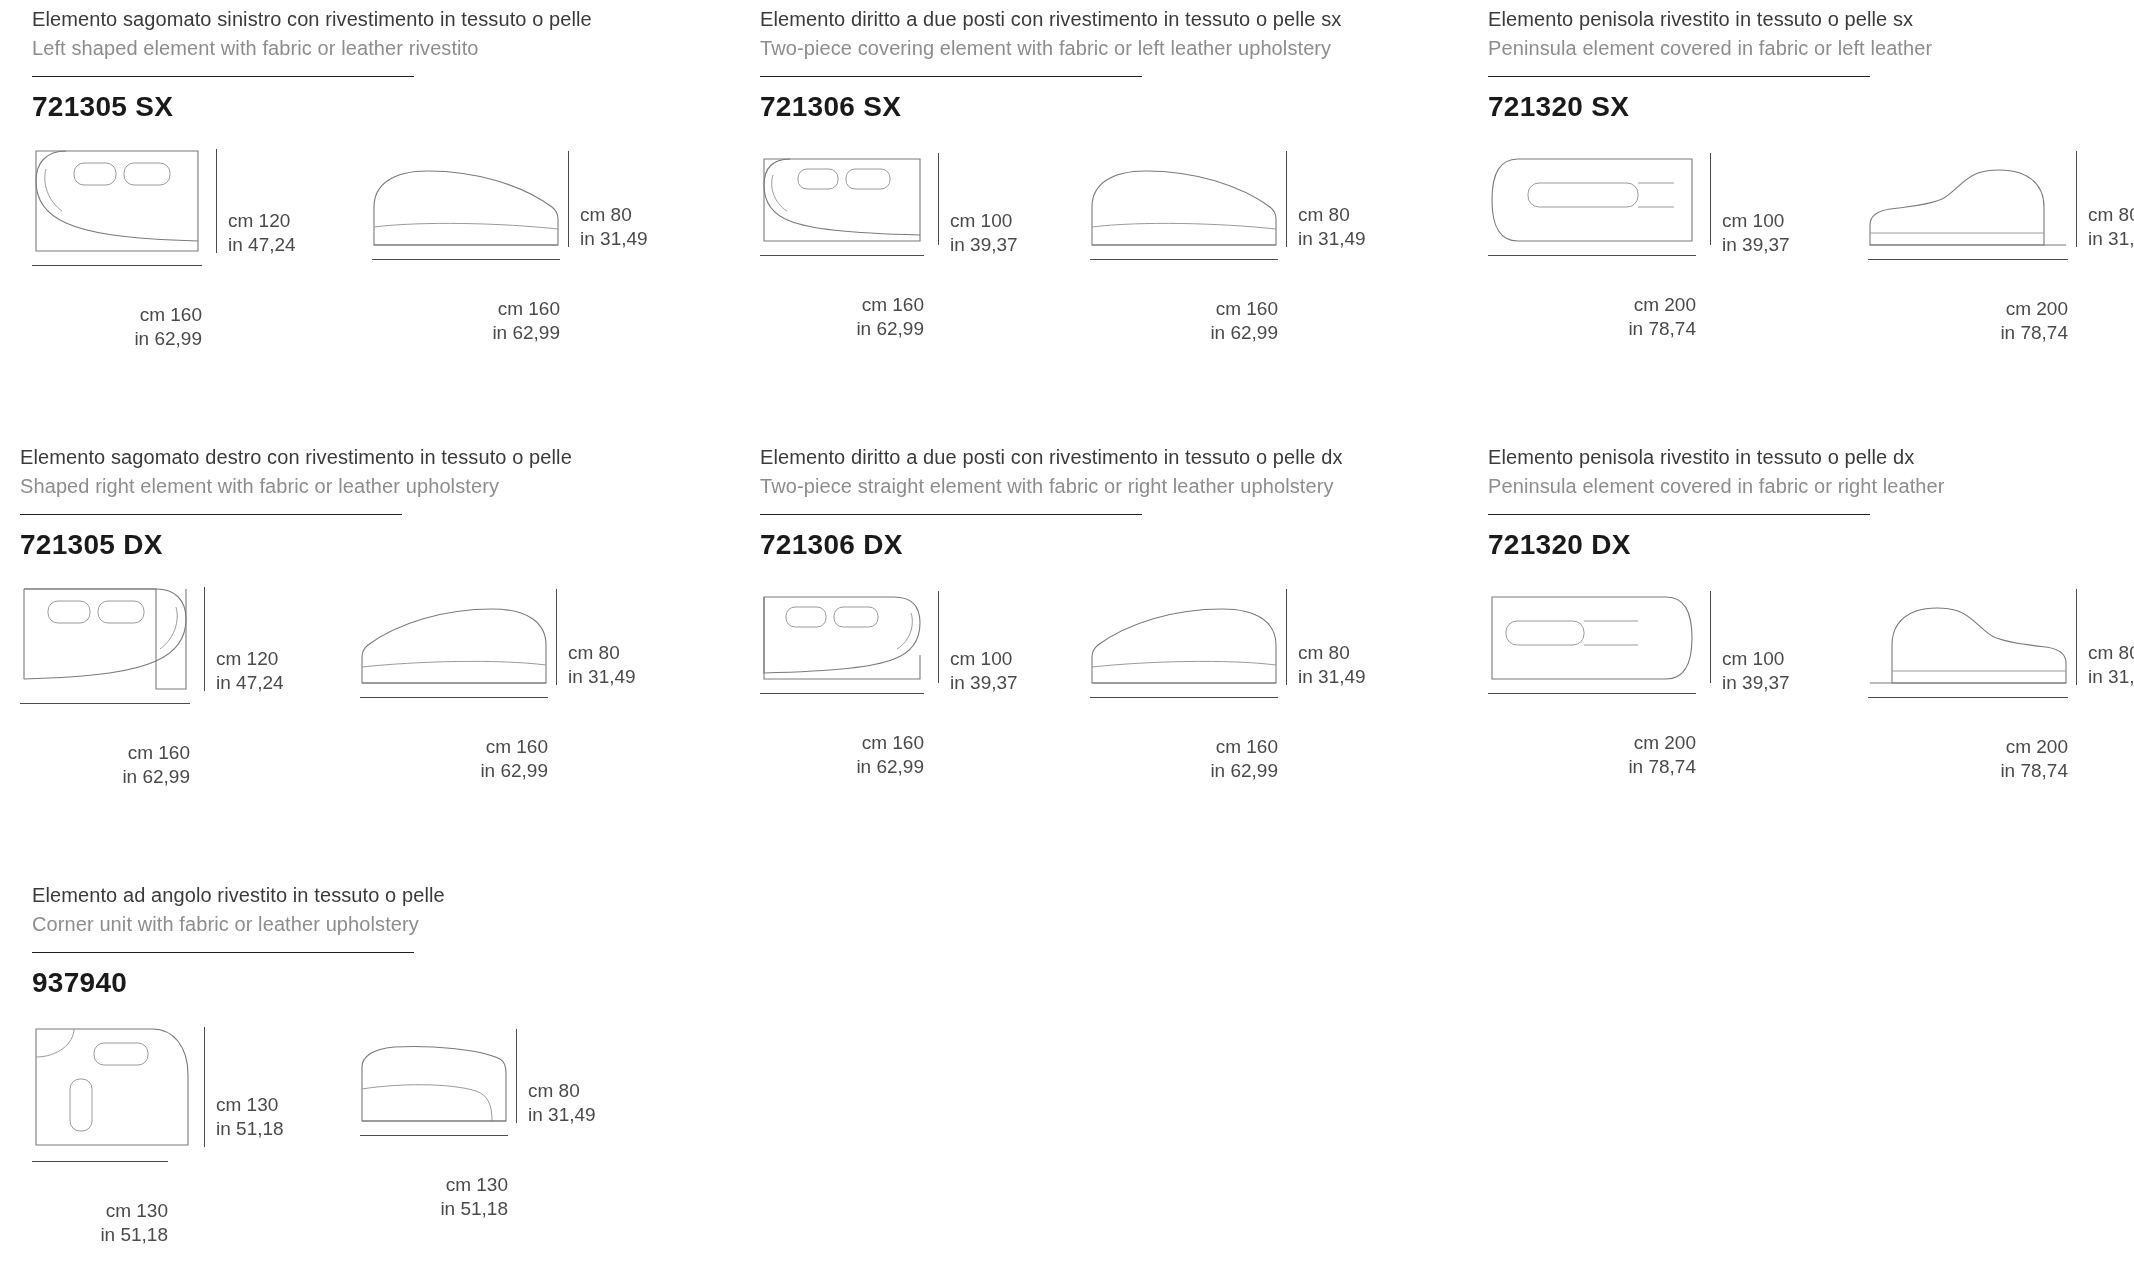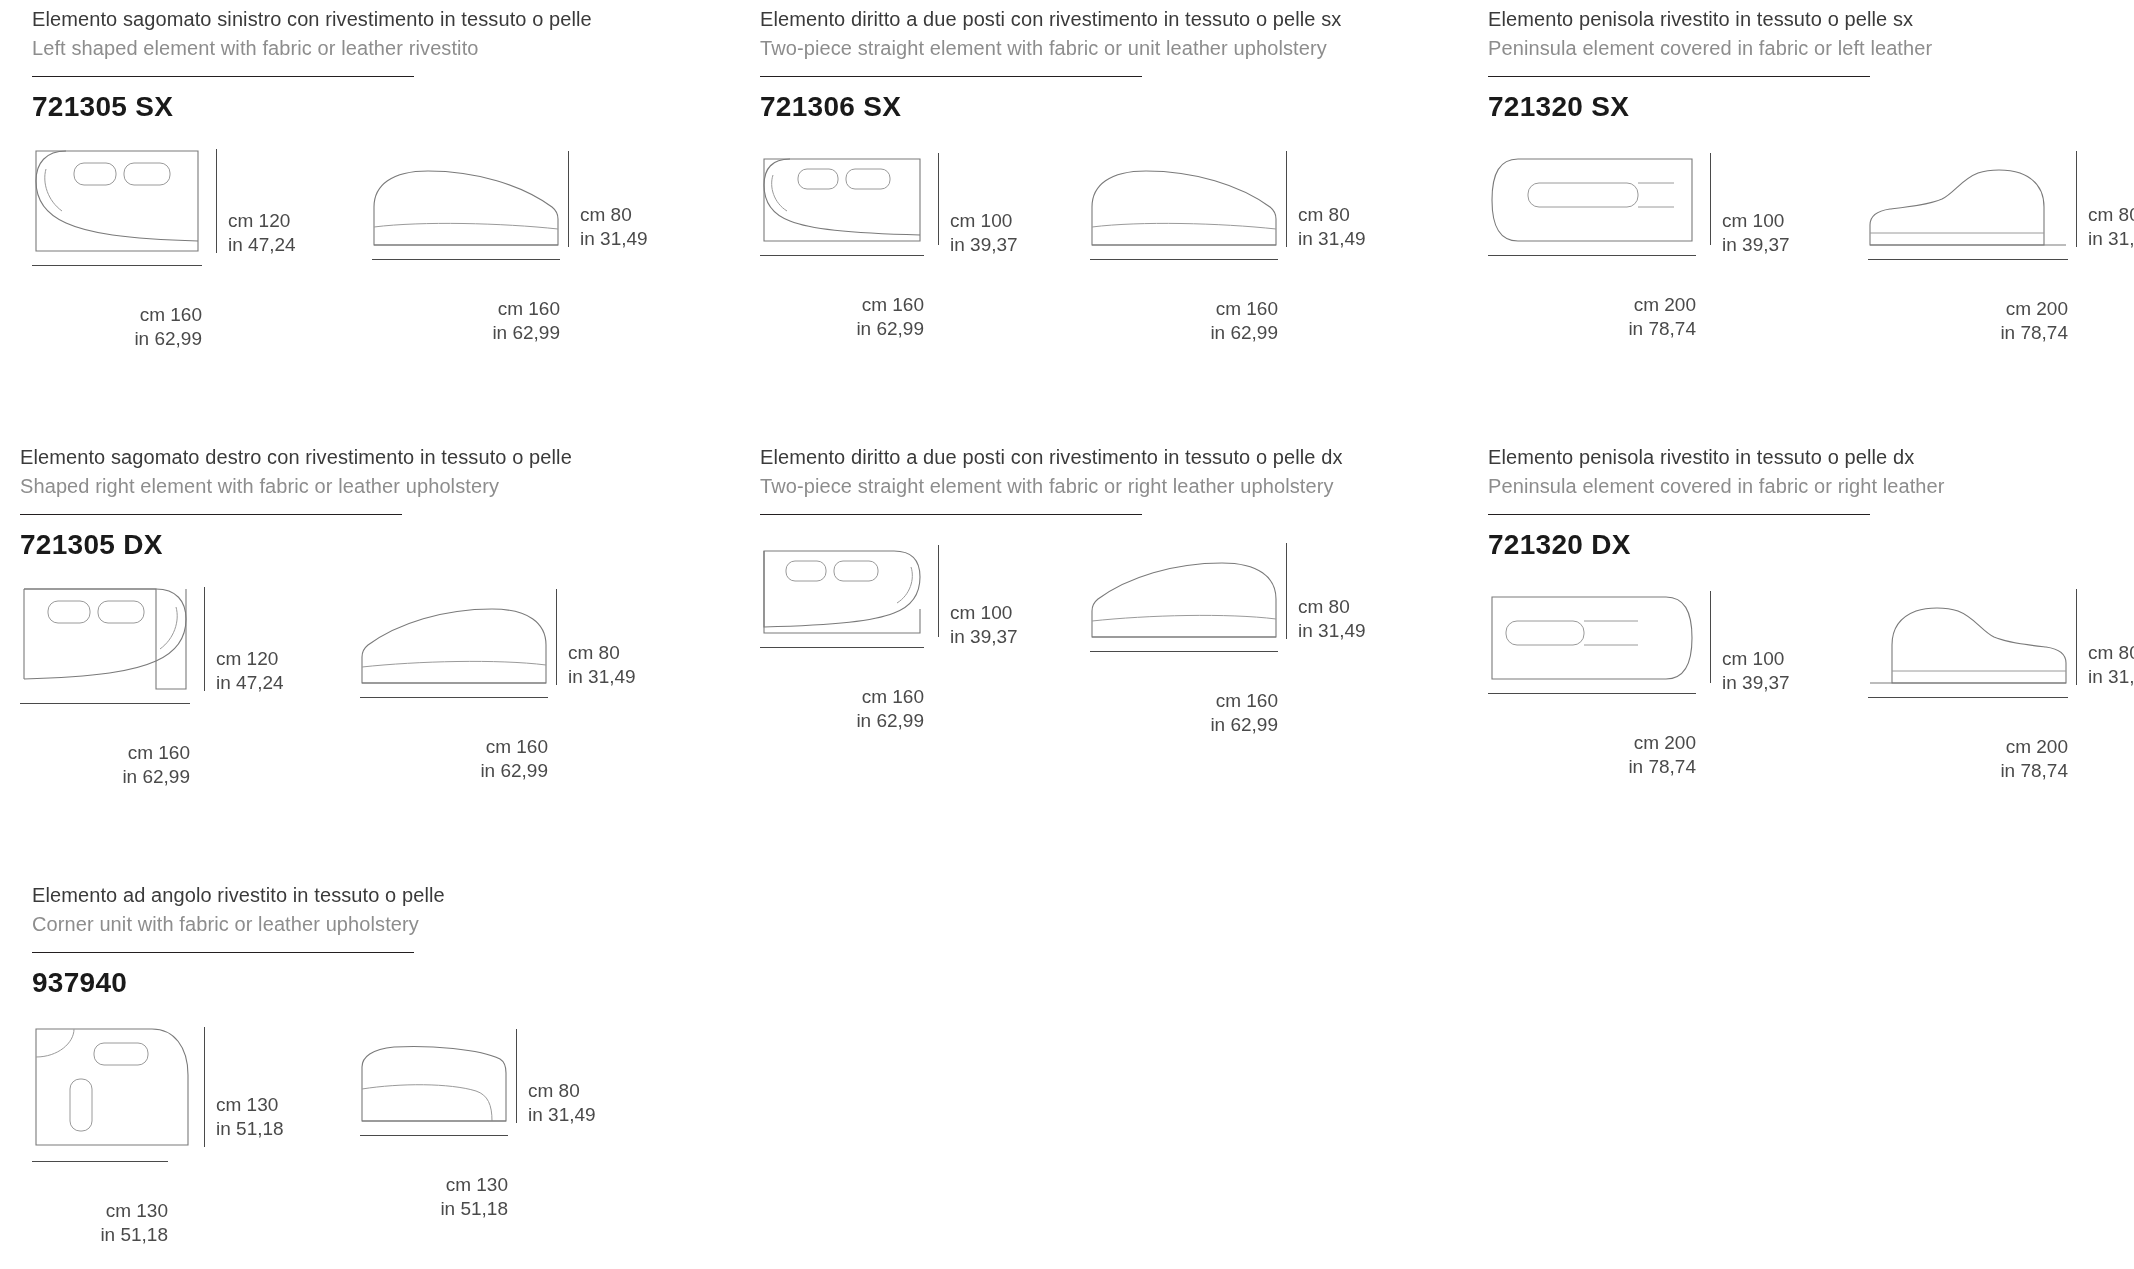--- a/index.html
+++ b/index.html
@@ -139,21 +139,21 @@
         <div class="lbl-below dimtext" style="left:0px; top:100px; width:188px;">
           <span>cm 160</span>
           <span class="l2">in 62,99</span>
         </div>
       </div>
     </div>
   </div>
 
   <div class="item" style="left:760px; top:6px;">
     <div class="desc-it">Elemento diritto a due posti con rivestimento in tessuto o pelle sx</div>
-    <div class="desc-en">Two-piece straight element with fabric or unit leather upholstery</div>
+    <div class="desc-en">Two-piece covering element with fabric or left leather upholstery</div>
     <div class="rule"></div>
     <div class="code">721306 SX</div>
 
     <div class="views">
       <div class="view" style="left:0px; top:18px;">
         <svg width="164" height="86" viewBox="0 0 164 86">
           <path class="dw" d="M30 2 H160 V84 H4 V2 Z"></path>
           <path class="dw" d="M30 2 C12 2 4 12 4 28 C4 46 14 58 30 64 C50 72 86 76 160 78"></path>
           <rect class="dw-thin" x="38" y="12" width="40" height="20" rx="9"></rect>
           <rect class="dw-thin" x="86" y="12" width="44" height="20" rx="9"></rect>
@@ -281,20 +281,21 @@
           <span class="l2">in 62,99</span>
         </div>
       </div>
     </div>
   </div>
 
   <div class="item" style="left:760px; top:444px;">
     <div class="desc-it">Elemento diritto a due posti con rivestimento in tessuto o pelle dx</div>
     <div class="desc-en">Two-piece straight element with fabric or right leather upholstery</div>
     <div class="rule"></div>
+    <div class="code">721306 DX</div>
 
     <div class="views">
       <div class="view" style="left:0px; top:18px;">
         <svg width="164" height="86" viewBox="0 0 164 86">
           <path class="dw" d="M4 2 H134 C152 2 160 12 160 28 C160 46 150 58 134 64 C114 72 78 76 4 78 Z"></path>
           <path class="dw" d="M4 2 V84 H160 V60"></path>
           <rect class="dw-thin" x="26" y="12" width="40" height="20" rx="9"></rect>
           <rect class="dw-thin" x="74" y="12" width="44" height="20" rx="9"></rect>
           <path class="dw-thin" d="M151 18 C155 30 150 46 137 54"></path>
         </svg>

